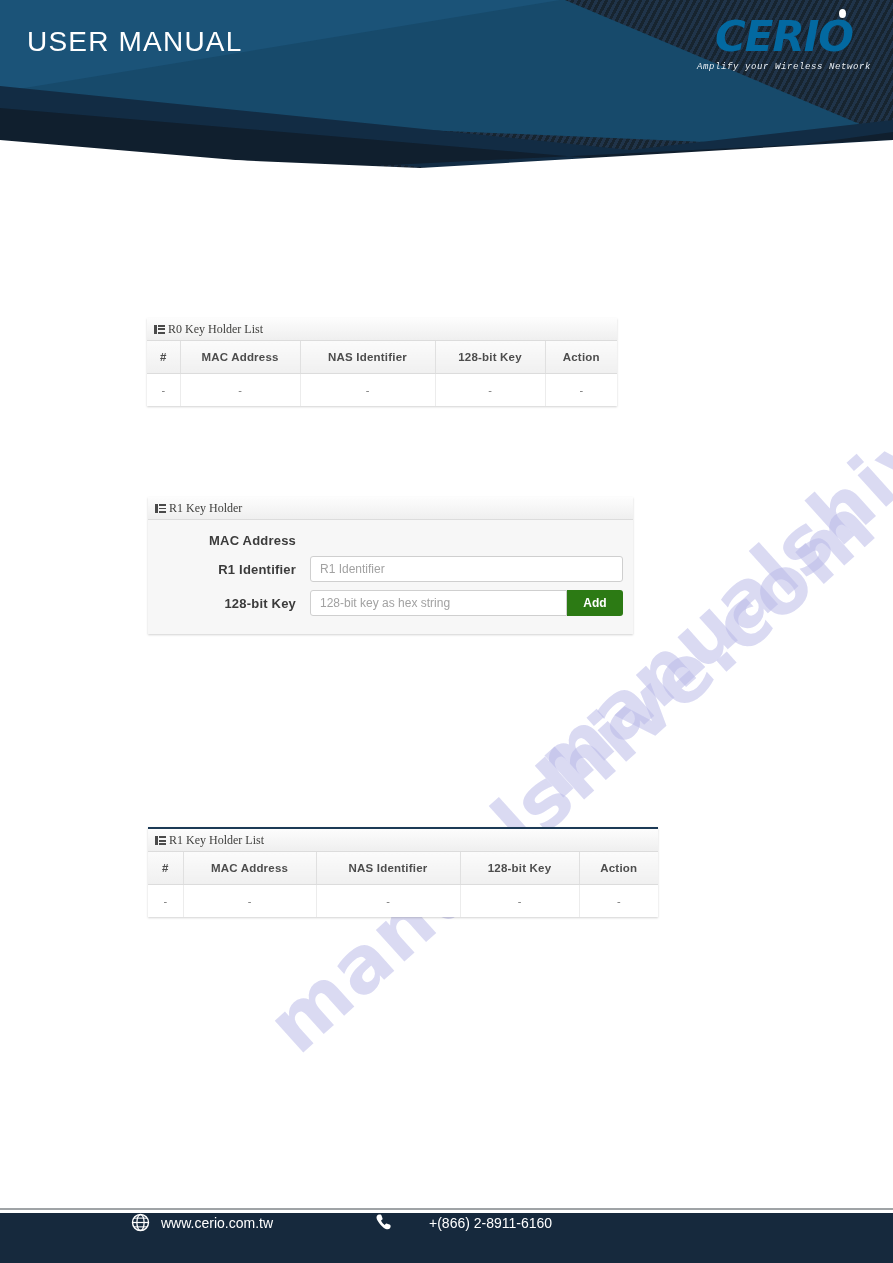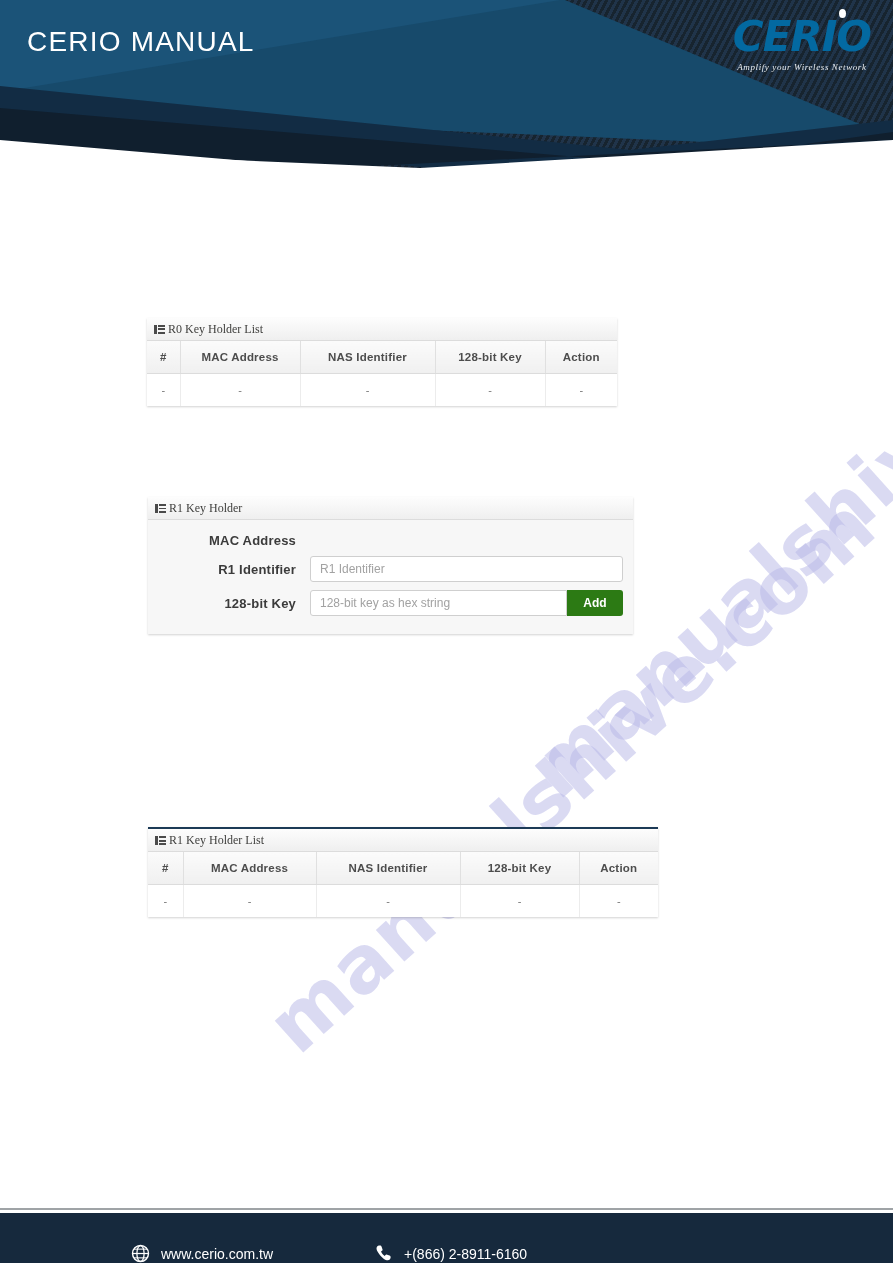--- a/index.html
+++ b/index.html
@@ -123,21 +123,21 @@
   .logo-dot {
     position: absolute;
     width: 7px;
     height: 9px;
     background: #ffffff;
     border-radius: 50%;
     right: 25px;
     top: -7px;
   }
   .logo-tag {
-    font-family: Liberation Serif, serif;
+    font-family: Liberation Mono, monospace;
     font-style: italic;
     font-size: 9px;
     color: #e9eef3;
     letter-spacing: 0.6px;
     margin-top: 4px;
     white-space: nowrap;
   }
 
   
   .watermark {
@@ -313,45 +313,45 @@
     z-index: 6;
   }
   .footer {
     position: absolute;
     left: 0; top: 1213px;
     width: 893px;
     height: 50px;
     background: #16293d;
     z-index: 6;
     display: flex;
-    align-items: flex-end;
+    align-items: flex-start;
   }
   .foot-item {
     display: flex;
     align-items: center;
     color: #ffffff;
     font-size: 14px;
   }
   .foot-item.web  { margin-left: 131px; }
-  .foot-item.tel  { margin-left: 101px; }
+  .foot-item.tel  { margin-left: 101px; gap: 25px; }
   .foot-ico { margin-right: 11px; display: flex; }
 </style>
 </head>
 <body>
 
 <div class="header">
   <div class="hdr-stripes"></div>
   <div class="hdr-stripes2"></div>
   <div class="hdr-teal"></div>
   <div class="hdr-teal-bright"></div>
   <div class="hdr-navyband"></div>
   <div class="hdr-darkband"></div>
   <div class="hdr-white-wedge"></div>
 
-  <div class="hdr-title">CERIO MANUAL</div>
+  <div class="hdr-title">USER MANUAL</div>
 
   <div class="logo-wrap">
     <div class="logo-text">CERIO</div>
     <div class="logo-dot"></div>
     <div class="logo-tag">Amplify your Wireless Network</div>
   </div>
 </div>
 
 <div class="watermark">
   <div class="wm-text wm-a">manualshive.com</div>

